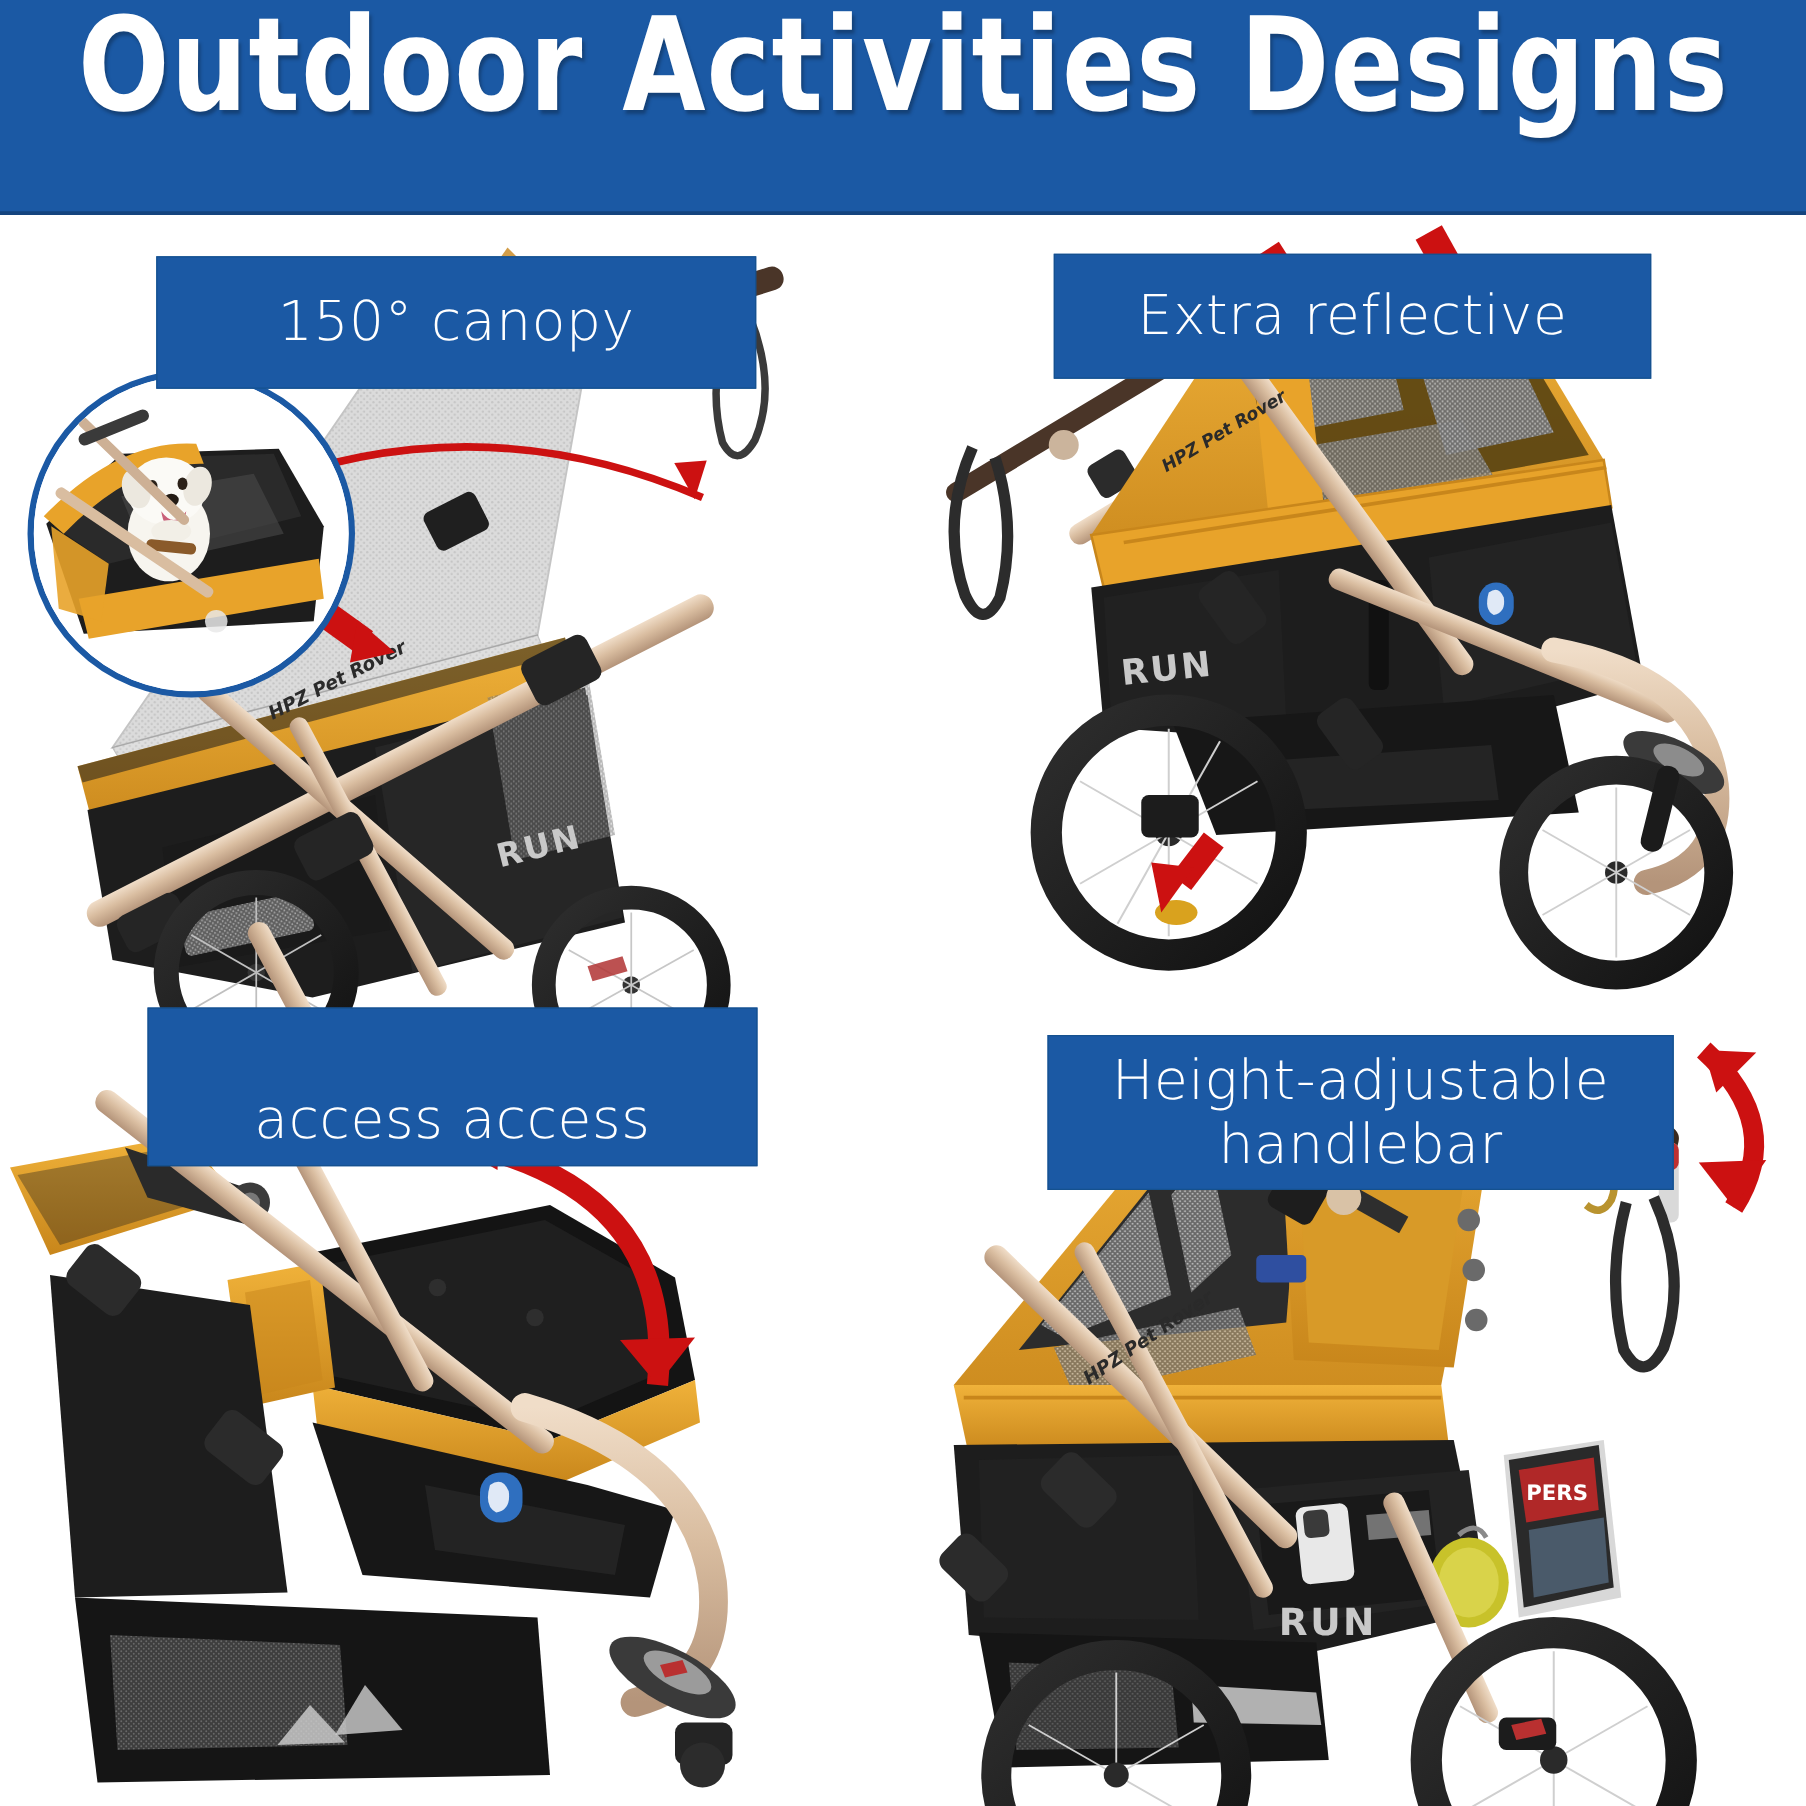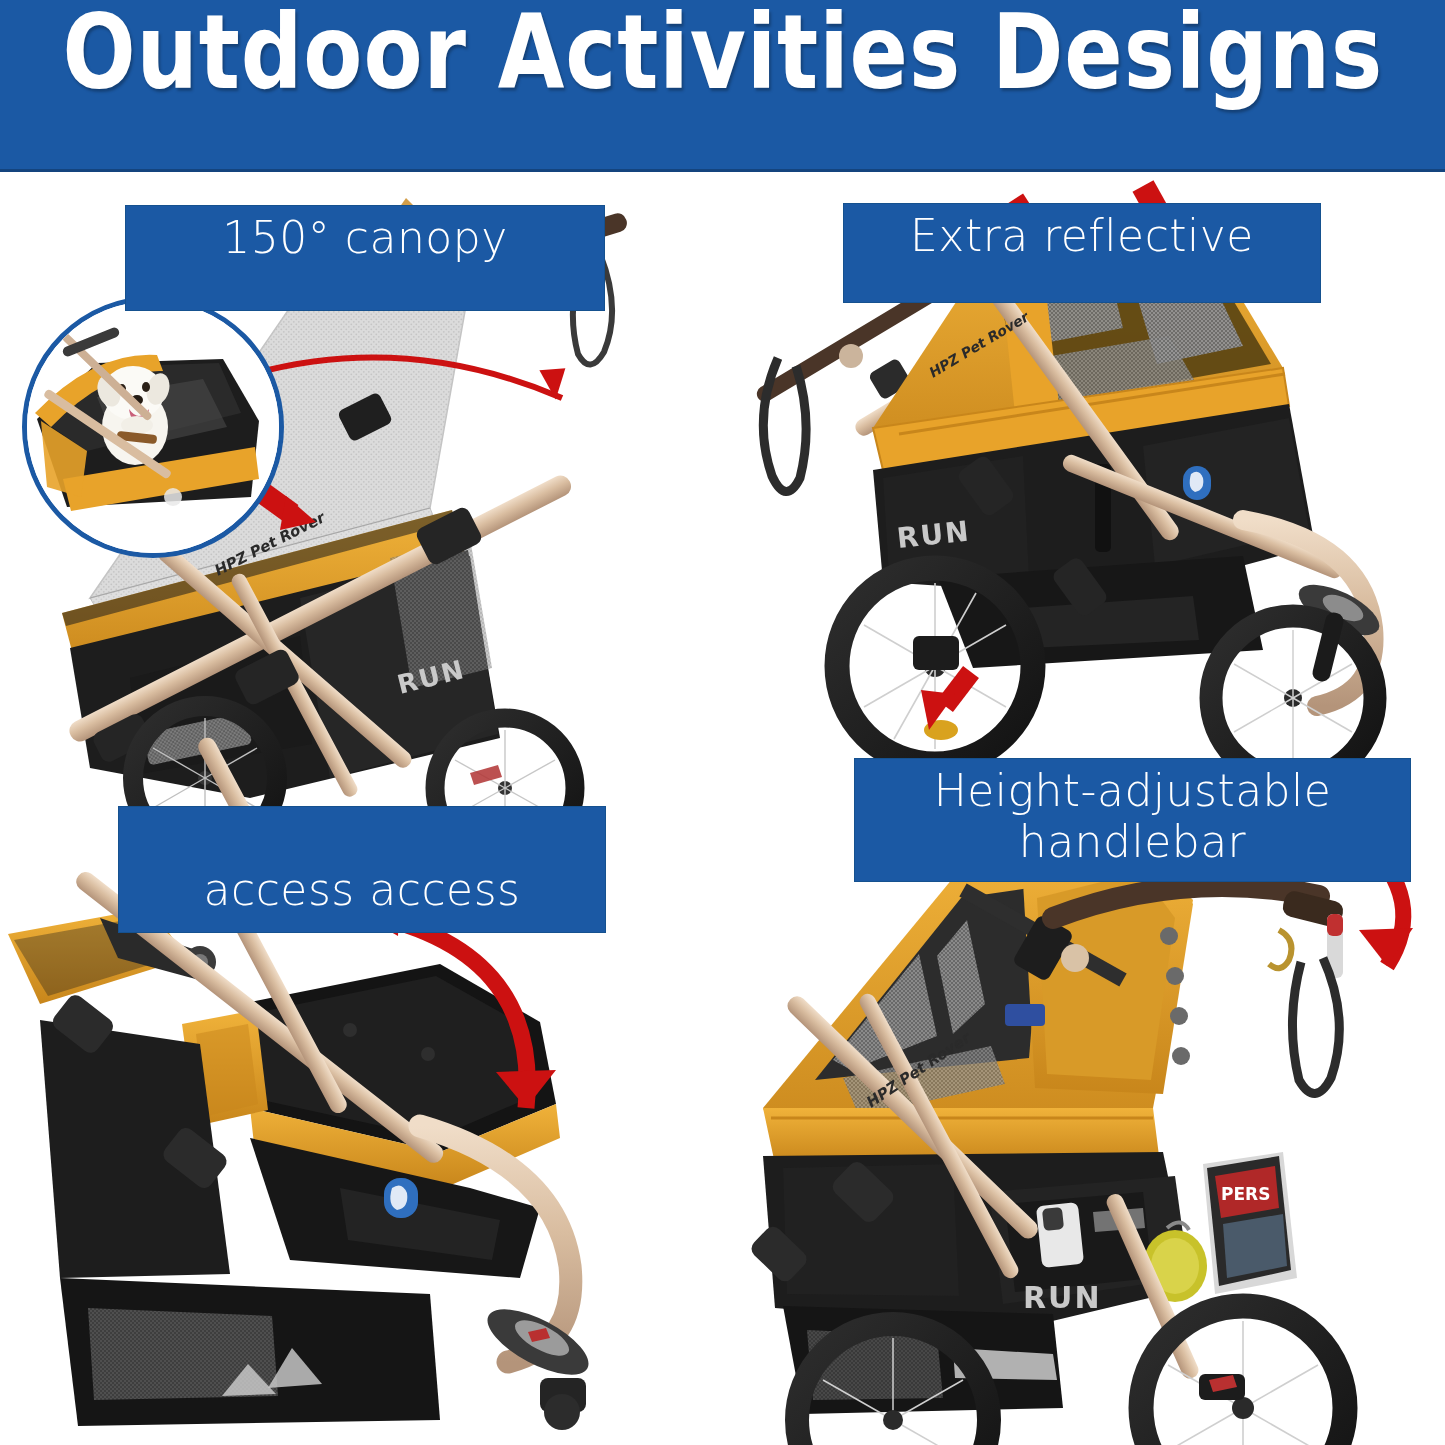--- a/index.html
+++ b/index.html
@@ -40,29 +40,29 @@
   
   .label-box{
     position:absolute;
     background:#1b59a4;
     border:1px solid #15518f;
     color:#ffffff;
     text-align:center;
     font-family:"DejaVu Sans","Liberation Sans",sans-serif;
     font-weight:300;
     line-height:1.16;
-    display:flex; align-items:flex-start; justify-content:center;
+    display:flex; align-items:center; justify-content:center;
     padding:6px 14px;
     z-index:40;
     letter-spacing:0.5px;
   }
   #label-canopy  { left:125px; top:205px; width:480px; height:106px; font-size:44px; }
   #label-reflect { left:843px; top:203px; width:478px; height:100px; font-size:44px; }
   #label-flip    { left:118px; top:806px; width:488px; height:127px; font-size:44px; }
-  #label-handle  { left:838px; top:758px; width:557px; height:124px; font-size:44px;margin-left:16px; }
+  #label-handle  { left:838px; top:828px; width:501px; height:124px; font-size:44px; }
   .sv{ position:absolute; left:0; top:0; width:100%; height:100%; overflow:visible; }
 
   
   #dog-inset{
     position:absolute; left:22px; top:296px; width:262px; height:262px;
     border-radius:50%;
     border:5px solid #1b59a4;
     overflow:hidden;
     background:#ffffff;
     z-index:30;

